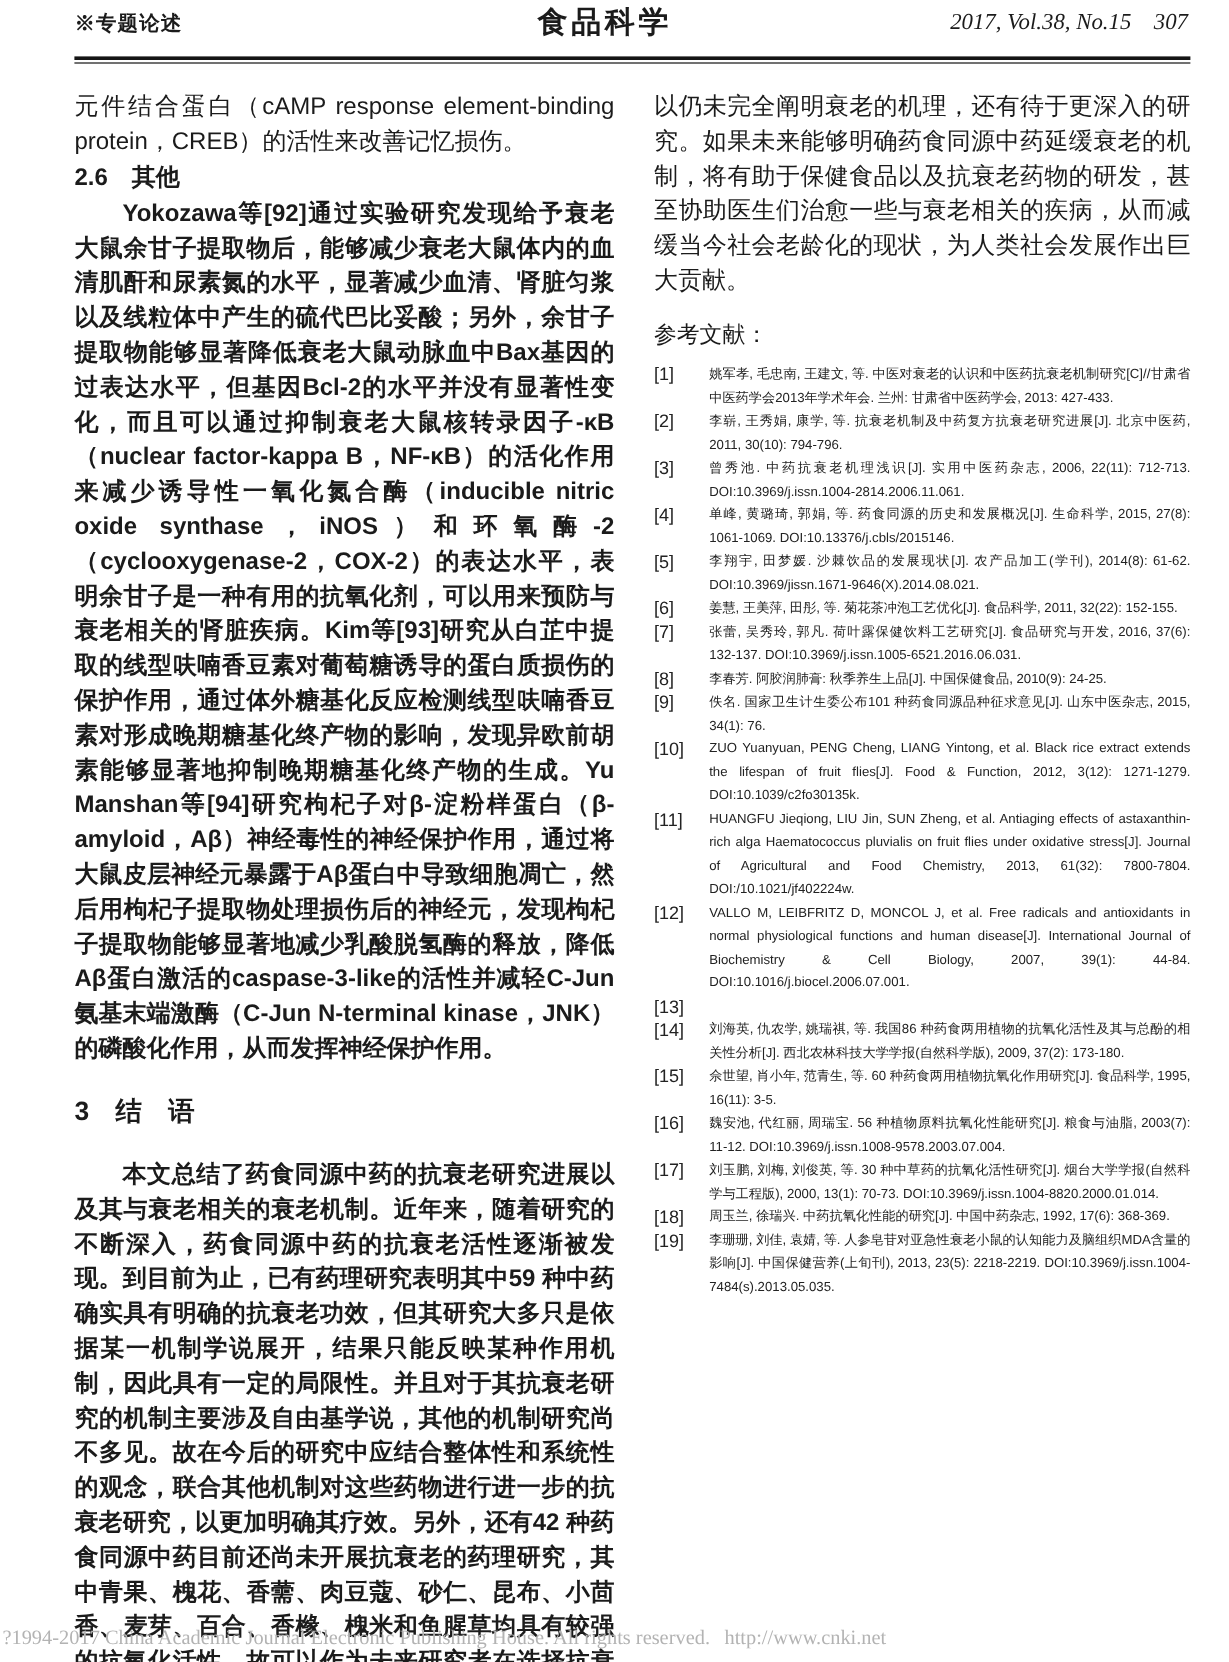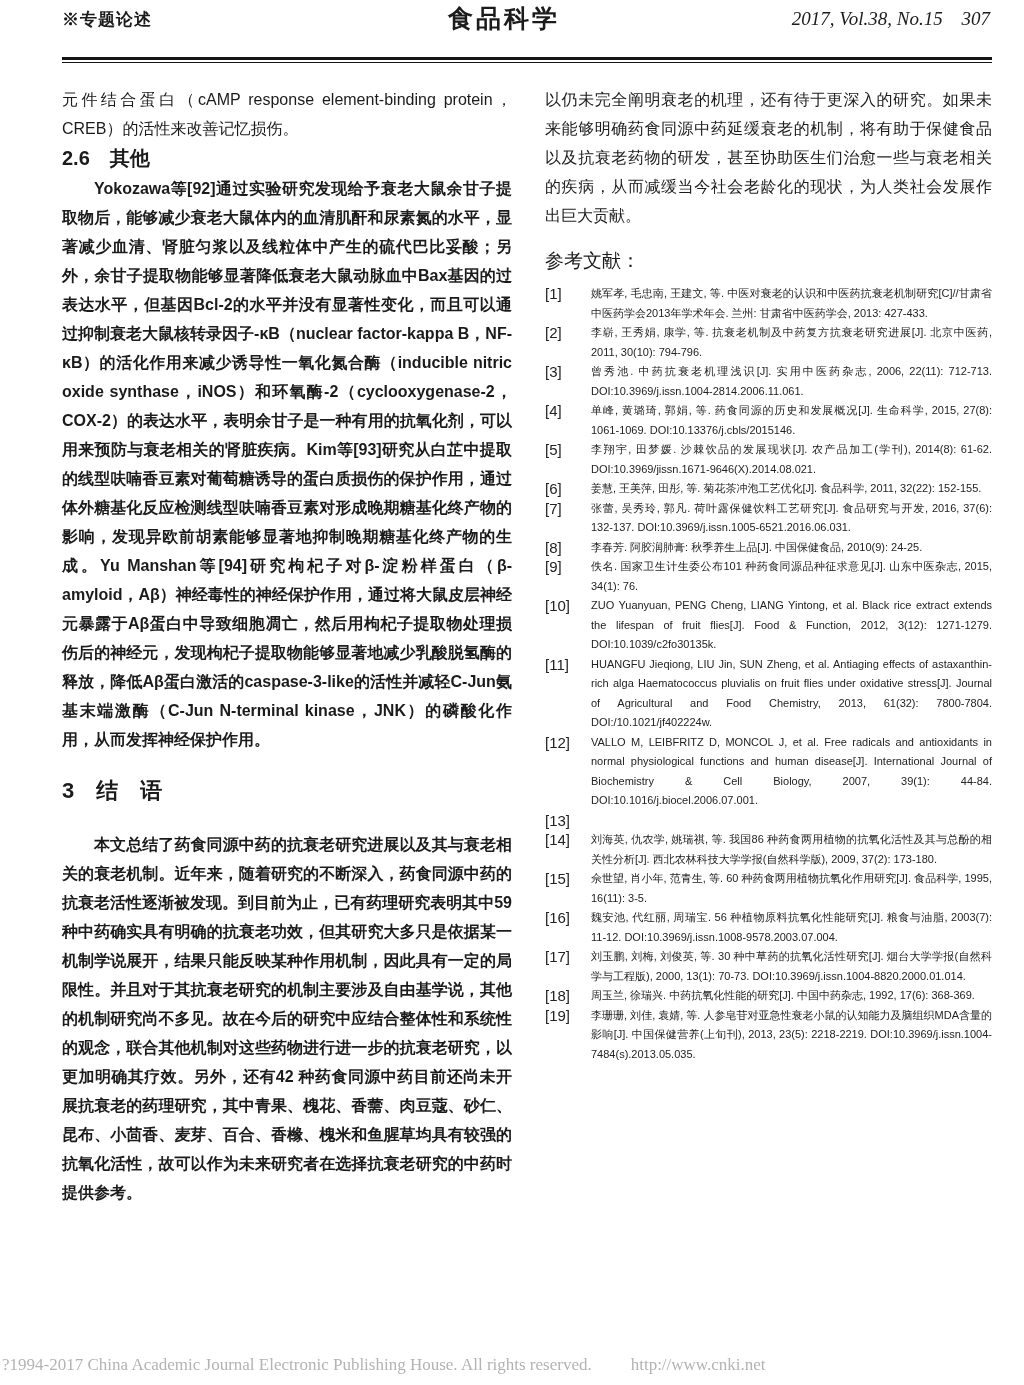--- a/index.html
+++ b/index.html
@@ -8,21 +8,21 @@
     background: #ffffff;
     color: #1b1b1b;
     font-family: "Liberation Sans", sans-serif;
     position: relative;
     overflow: hidden;
   }
   .page { width: 1024px; height: 1385px; position: relative; }
 
   
   .header {
-    padding: 24px 34px 0 62px;
+    padding: 14px 34px 0 62px;
     position: relative;
     height: 26px;
   }
   .section-label {
     position: absolute; left: 62px; top: 8px;
     font-size: 17px; font-weight: bold; letter-spacing: 1px;
   }
   .journal-title {
     position: absolute; left: 0; right: 16px; top: 2px;
     text-align: center;
@@ -48,21 +48,21 @@
     gap: 33px;
     padding: 22px 32px 0 62px;
     box-sizing: border-box;
     align-items: flex-start;
   }
   .col { box-sizing: border-box; }
   .col-left  { width: 450px; }
   .col-right { width: 447px; }
 
   .body-par {
-    font-size: 16px;
+    font-size: 20px;
     line-height: 29px;
     text-align: justify;
     margin: 0;
     text-justify: inter-ideograph;
   }
   .indent { text-indent: 2em; font-weight: bold; }
 
   .h-sub {
     font-size: 20px; font-weight: bold;
     margin: 1px 0 1px 0;
@@ -97,21 +97,21 @@
   
   .footer {
     position: absolute;
     left: 2px; bottom: 10px;
     width: 100%;
     font-family: "Liberation Serif", serif;
     font-size: 17px;
     color: #b3b3b3;
     white-space: nowrap;
   }
-  .footer .url { margin-left: 39px; }
+  .footer .url { margin-left: 12px; }
 </style>
 </head>
 <body>
 
 <div class="page">
 
   <div class="header">
     <span class="section-label">※专题论述</span>
     <span class="journal-title">食品科学</span>
     <span class="issue-block">

